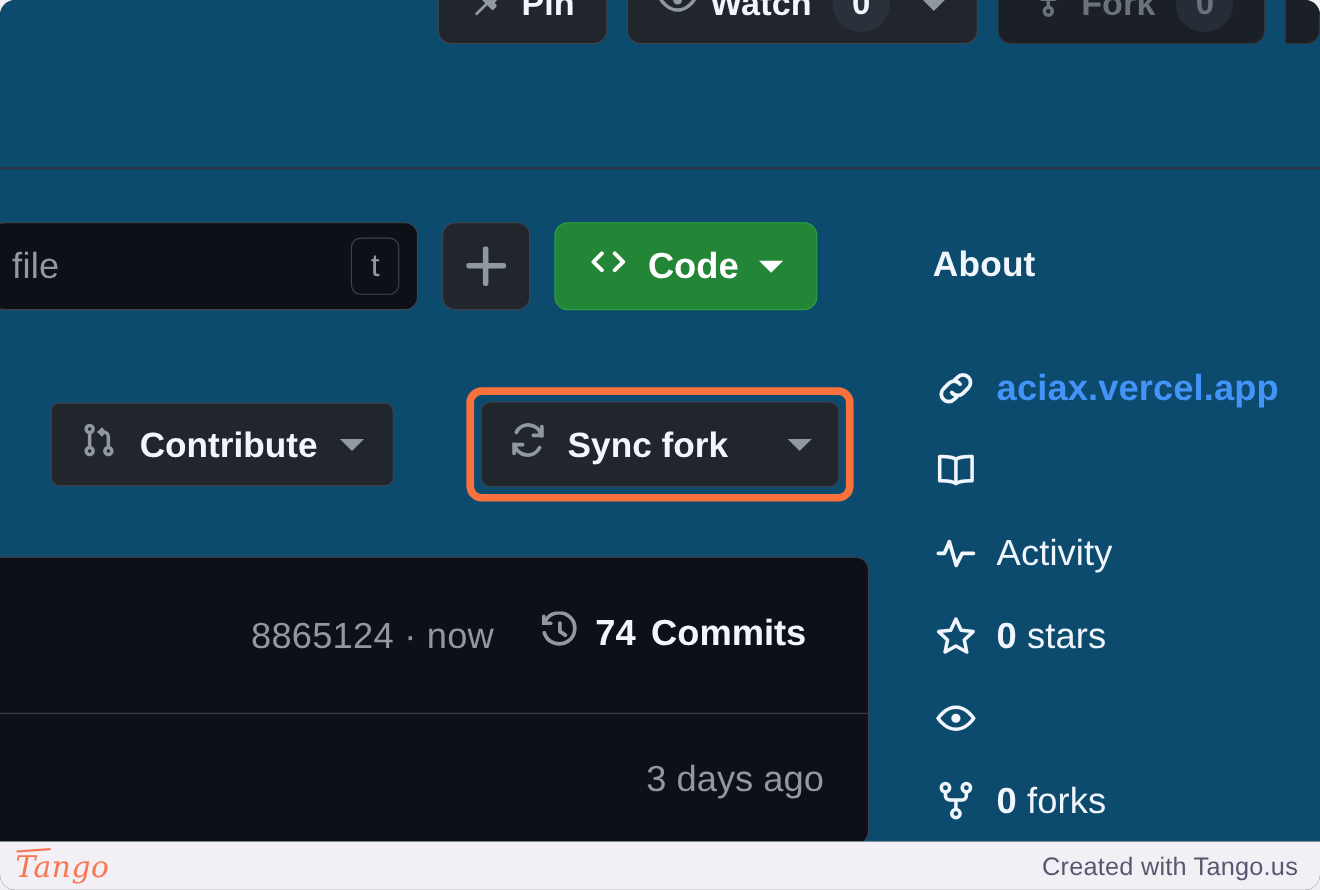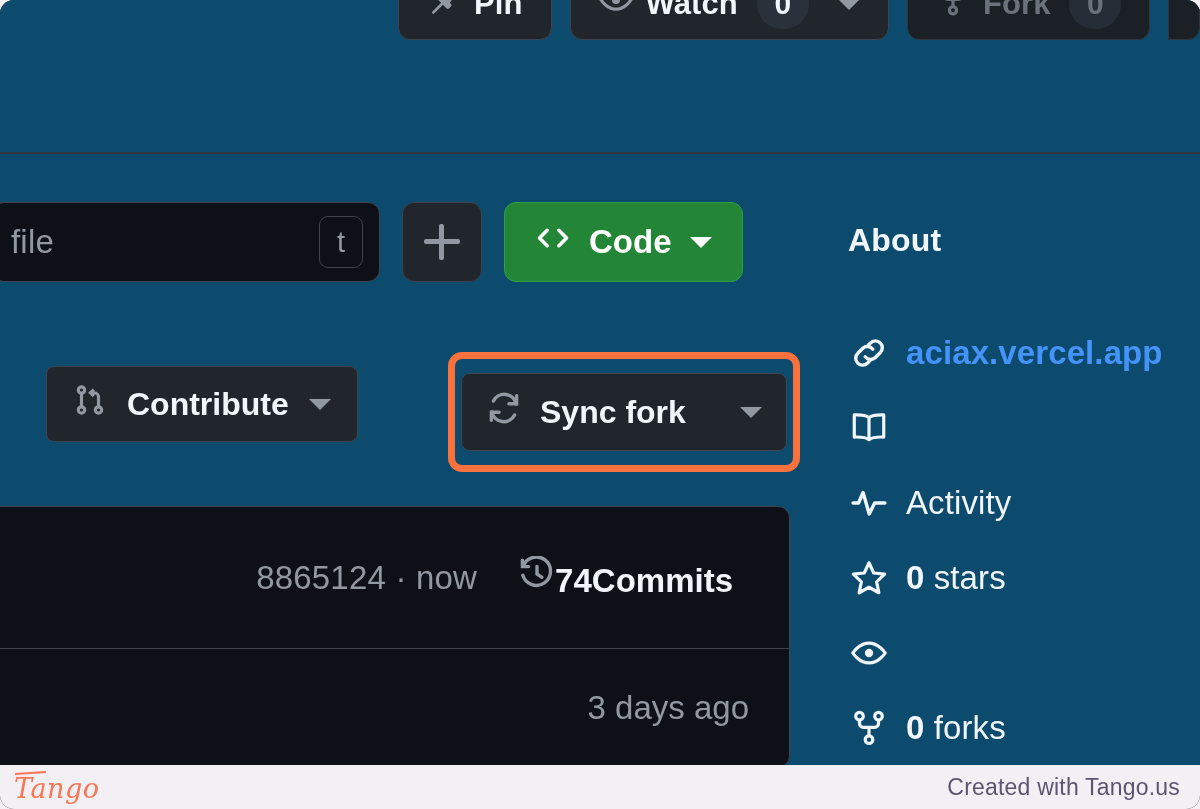--- a/index.html
+++ b/index.html
@@ -213,24 +213,24 @@
     align-items: center;
     gap: 20px;
     color: #f0f6fc;
     font-size: 32px;
     font-weight: bold;
   }
 
   
   #syncfork-highlight {
     position: absolute;
-    left: 448px;
+    left: 424px;
     top: 352px;
     width: 352px;
-    height: 120px;
+    height: 104px;
     border: 7px solid #f9713c;
     border-radius: 14px;
     display: flex;
     align-items: center;
     justify-content: center;
   }
   #btn-syncfork {
     width: 326px;
     height: 78px;
     background: #21262d;
@@ -266,22 +266,22 @@
     padding-right: 56px;
     gap: 42px;
   }
   #commit-meta {
     color: #9198a1;
     font-size: 33px;
     letter-spacing: .2px;
   }
   #commit-count {
     display: flex;
-    align-items: flex-end;
-    gap: 0;
+    align-items: flex-start;
+    gap: 14px;
     color: #f0f6fc;
     font-size: 33px;
     font-weight: bold;
   }
   #commit-count .num { color: #f0f6fc; }
 
   #file-row {
     height: 118px;
     display: flex;
     align-items: center;

